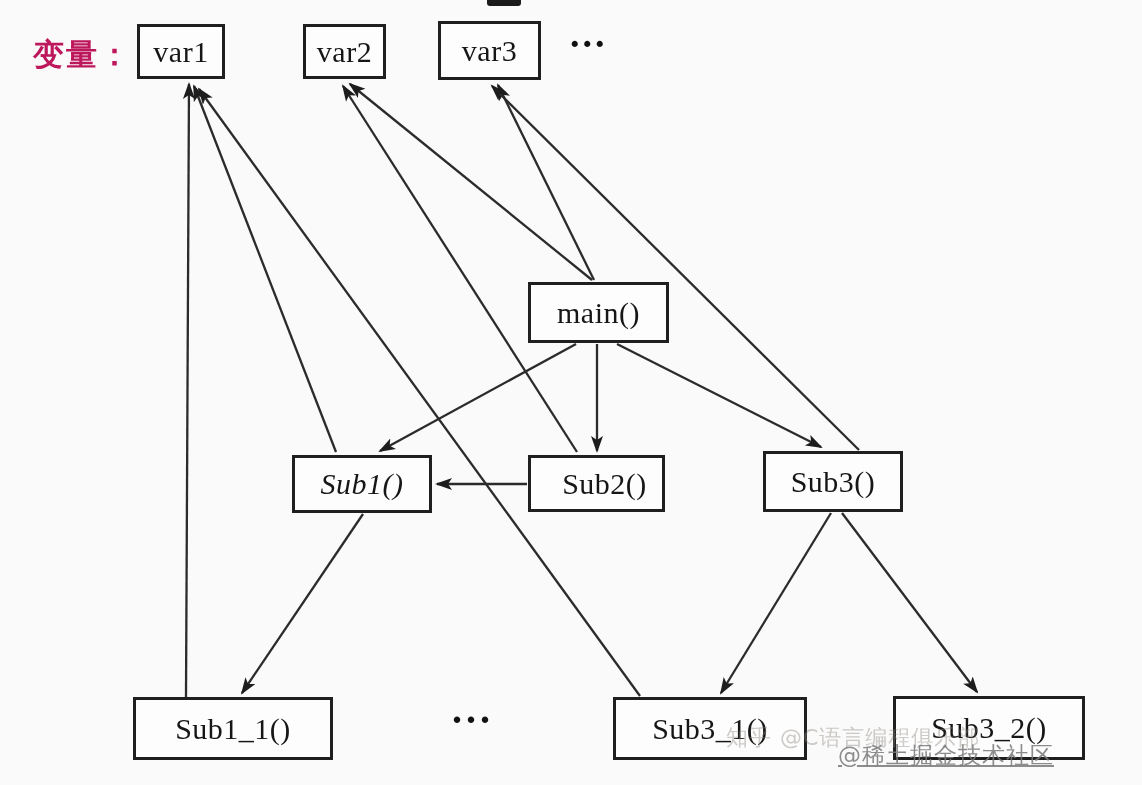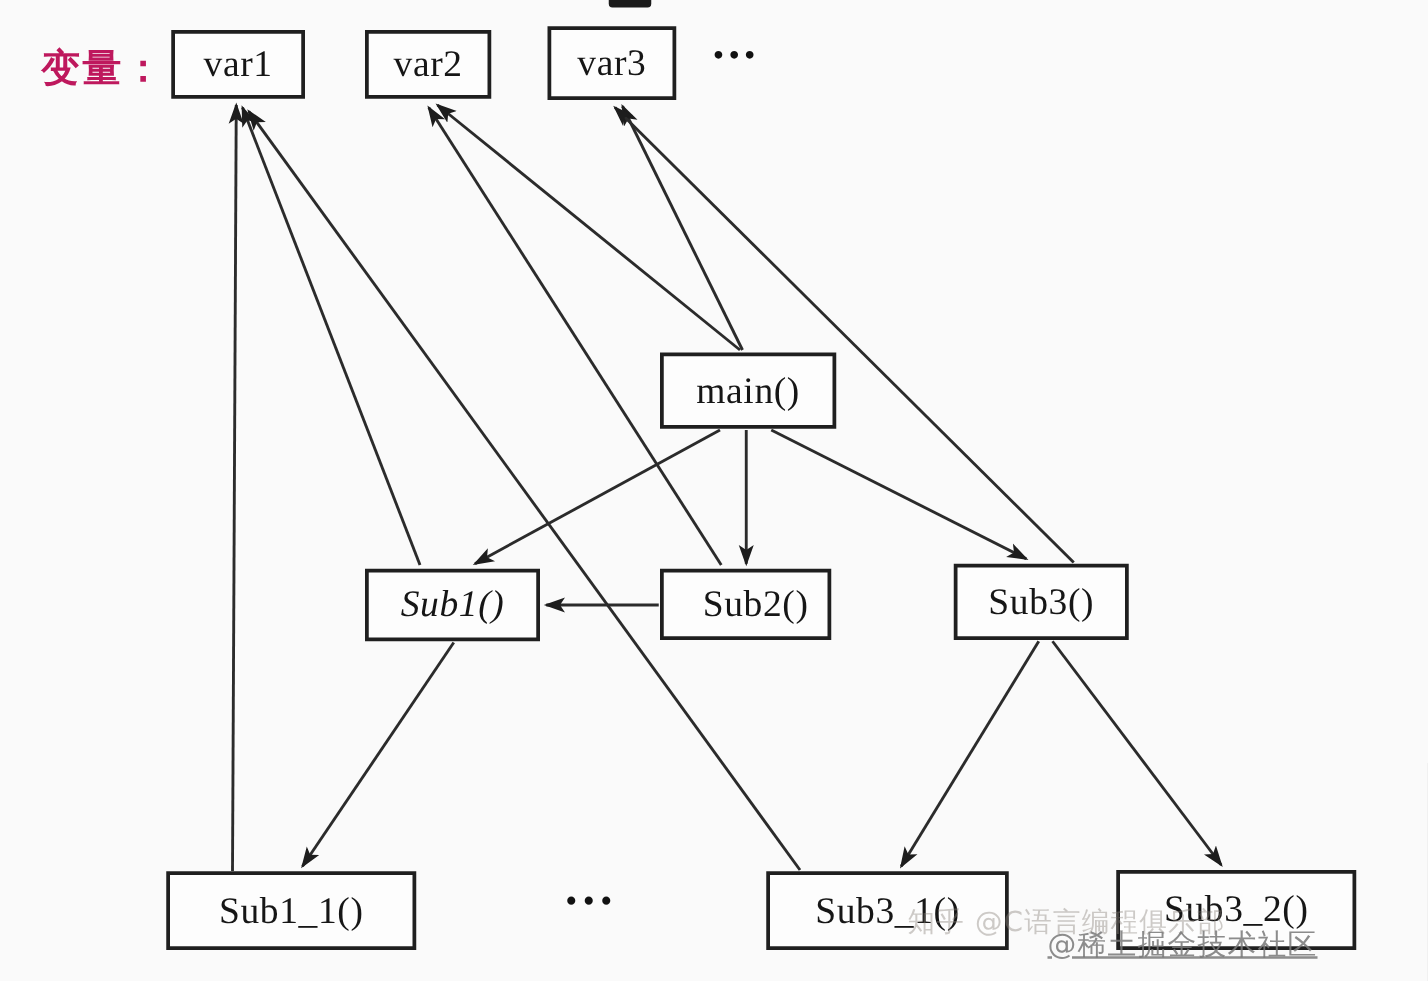--- a/index.html
+++ b/index.html
@@ -11,22 +11,22 @@
   .edge-layer{position:absolute;left:0;top:0;z-index:1;}
   .node{
     position:absolute;z-index:2;box-sizing:border-box;
     background:#fdfdfd;border:3px solid #1f1f1f;
     display:flex;align-items:center;justify-content:center;
   }
   .node-label{
     font-size:30px;color:#161616;line-height:1;white-space:nowrap;
     letter-spacing:0.5px;
   }
-  .node-var1{left:137px;top:24px;width:107px;height:55px;justify-content:center;}
-  .node-var2{left:292px;top:24px;width:101px;height:55px;}
+  .node-var1{left:137px;top:24px;width:88px;height:55px;justify-content:center;}
+  .node-var2{left:303px;top:24px;width:83px;height:55px;}
   .node-var3{left:438px;top:21px;width:103px;height:59px;}
   .node-main{left:528px;top:282px;width:141px;height:61px;}
   .node-sub1{left:292px;top:455px;width:140px;height:58px;font-style:italic;}
   .node-sub2{left:528px;top:455px;width:137px;height:57px;padding-left:16px;}
   .node-sub3{left:763px;top:451px;width:140px;height:61px;}
   .node-sub1_1{left:133px;top:697px;width:200px;height:63px;}
   .node-sub3_1{left:613px;top:697px;width:194px;height:63px;}
   .node-sub3_2{left:893px;top:696px;width:192px;height:64px;}
   .caption{
     position:absolute;left:33px;top:34px;z-index:2;

